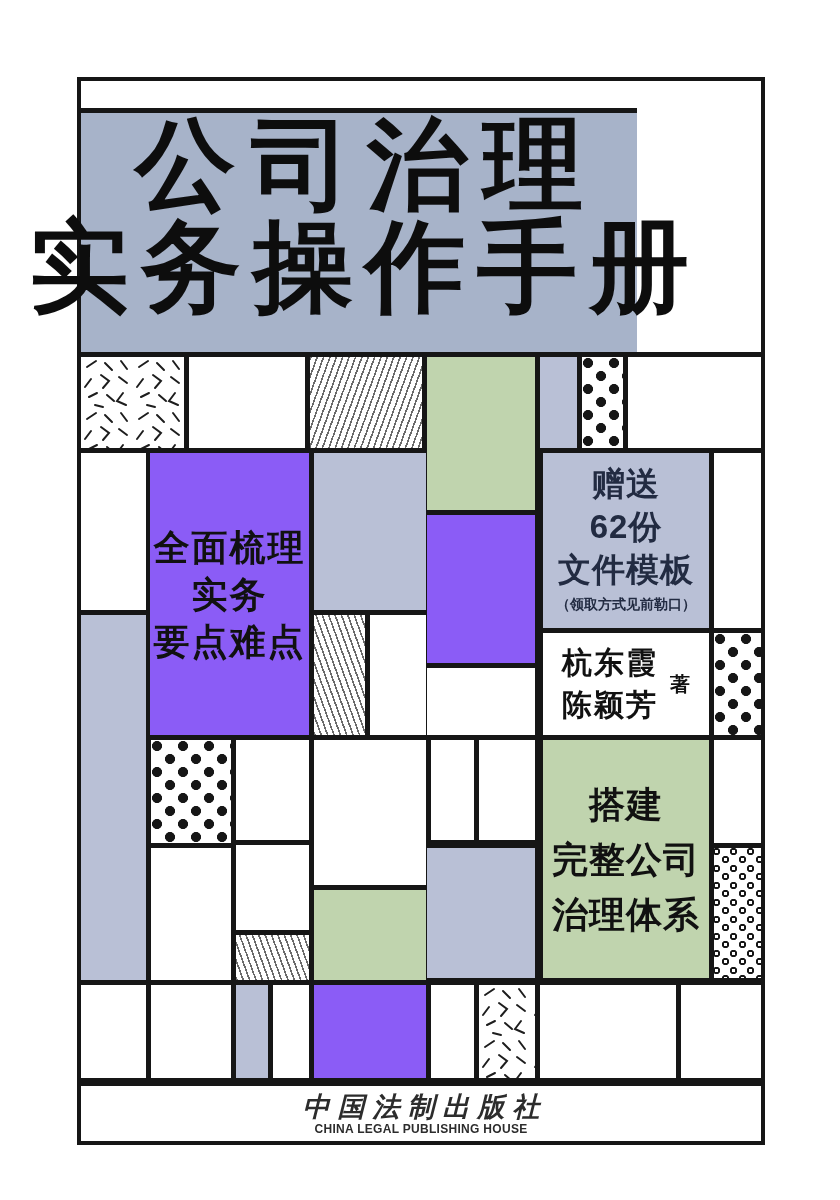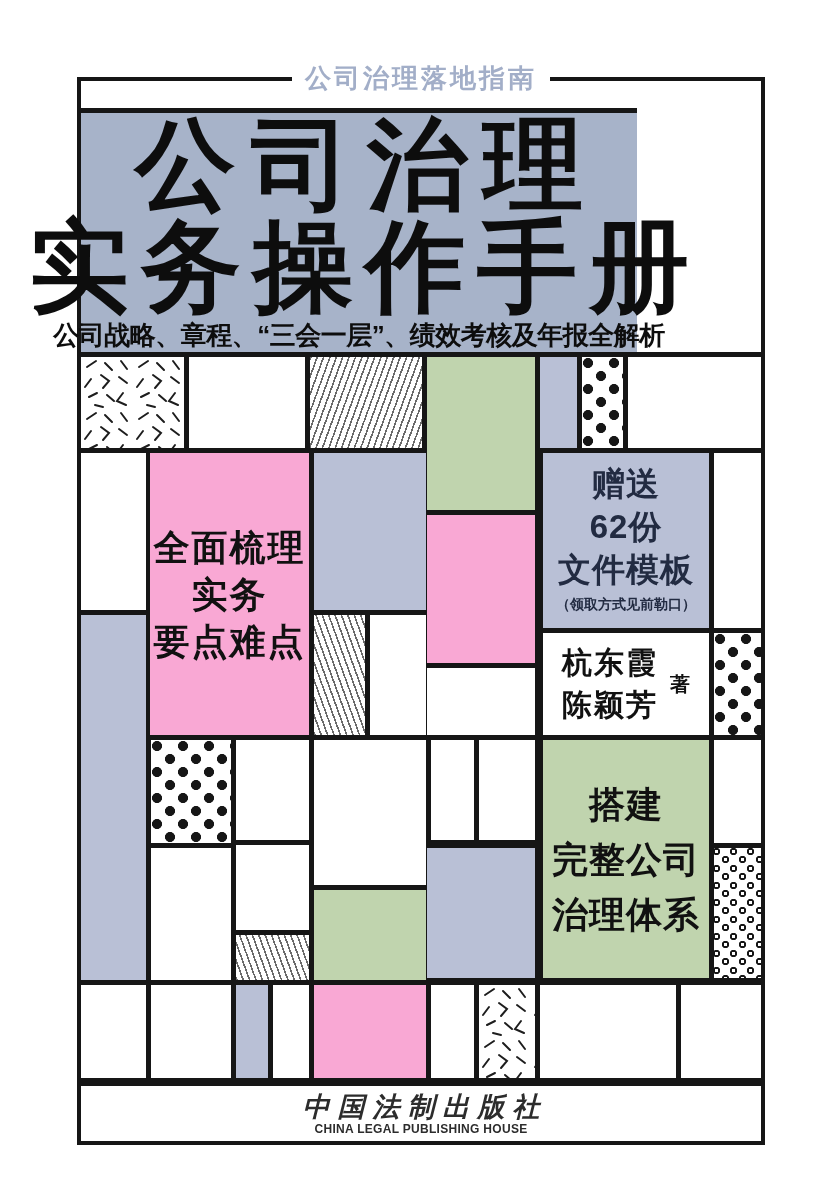--- a/index.html
+++ b/index.html
@@ -43,21 +43,21 @@
   }
 
   
   .mosaic {
     position:absolute; left:0; top:271px; width:680px; height:730px;
     background:#161616; overflow:hidden;
   }
   .blk { position:absolute; }
   .c-white { background:#ffffff; }
   .c-lav   { background:#b9c0d6; }
-  .c-cream { background:#f9a8d4; }
+  .c-cream { background:#8b5cf6; }
   .c-green { background:#c0d4ae; }
   .p-dots {
     background-color:#ffffff;
     background-image:
       radial-gradient(circle,#161616 4.7px,transparent 5.3px),
       radial-gradient(circle,#161616 4.7px,transparent 5.3px);
     background-size:26px 26px;
     background-position:6px 6px,19px 19px;
   }
   .p-rings {
@@ -109,26 +109,24 @@
   }
   .pub-cn { font-size:27px; line-height:30px; font-weight:600; letter-spacing:8px; padding-left:8px; color:#2c2c2c; white-space:nowrap;font-style:italic; }
   .pub-en { font-size:12px; line-height:14px; font-weight:bold; letter-spacing:0.3px; color:#2c2c2c; white-space:nowrap; }
 </style>
 </head>
 <body>
 
 <div class="page">
   <div class="frame">
 
-    <div class="tagline">公司治理落地指南</div>
 
     <div class="title-panel">
       <div class="t-line t1">公司治理</div>
       <div class="t-line t2">实务操作手册</div>
-      <div class="subtitle">公司战略、章程、“三会一层”、绩效考核及年报全解析</div>
     </div>
 
     <div class="mosaic">
 
       <div class="blk p-scatter" style="left:0;top:5px;width:103px;height:91px;">
         <svg preserveAspectRatio="none">
           <defs>
             <pattern id="scatA" patternUnits="userSpaceOnUse" width="52" height="52">
               <g stroke="#1d1d1d" stroke-width="2" fill="none" stroke-linecap="round">
                 <path d="M6 10 L15 4"></path>

